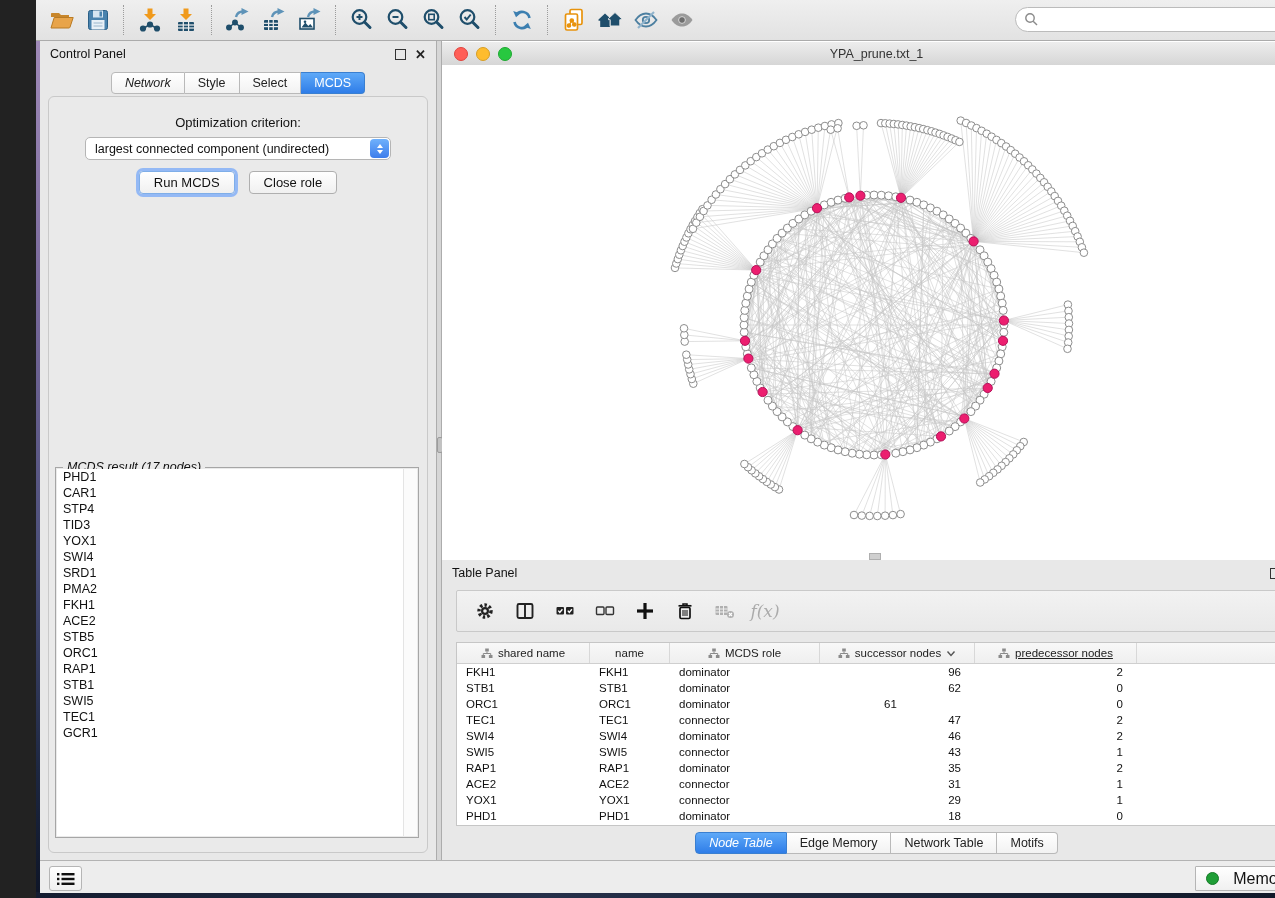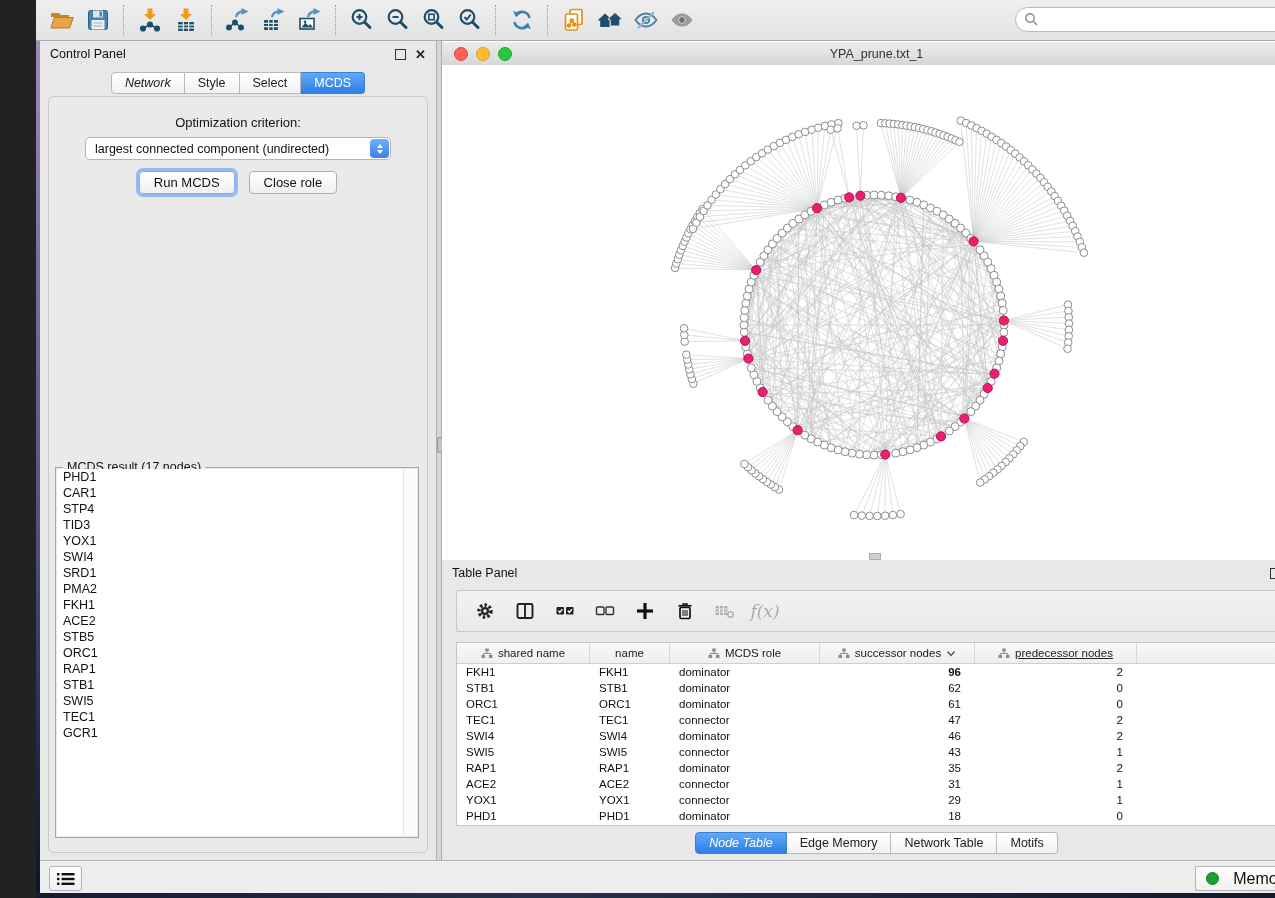--- a/index.html
+++ b/index.html
@@ -26,21 +26,21 @@
   .opt-label{position:absolute;top:18px;width:100%;text-align:center;font-size:13px;color:#111;}
   .dropdown{position:absolute;left:36px;right:36px;top:40px;height:23px;background:#fff;border:1px solid #B5B5B5;border-radius:5px;display:flex;align-items:center;font-size:12.5px;color:#111;padding-left:9px;box-sizing:border-box;}
   .stepper{position:absolute;right:1px;top:1px;bottom:1px;width:19px;border-radius:4px;background:linear-gradient(#6FB1FC,#3D7DEB);display:flex;flex-direction:column;align-items:center;justify-content:center;gap:2px;}
   .stepper i{width:0;height:0;border-left:3.5px solid transparent;border-right:3.5px solid transparent;}
   .stepper .up{border-bottom:4.5px solid #fff;}
   .stepper .dn{border-top:4.5px solid #fff;}
   .btn-row{position:absolute;top:74px;width:100%;display:flex;justify-content:center;gap:14px;}
   .btn{font-size:13px;background:linear-gradient(#FFF,#F0F0F0);border:1px solid #AFAFAF;border-radius:4px;padding:3px 14px;color:#111;}
   .btn.focused{box-shadow:0 0 0 3px rgba(77,144,254,.55);border-color:#7FAEE8;}
   .groupbox{position:absolute;left:6px;right:8px;top:370px;bottom:14px;border:1px solid #A6A6A6;}
-  .grouplegend{position:absolute;top:-8px;left:7px;background:#EAEAEA;padding:0 4px;font-size:12.5px;color:#111;}
+  .grouplegend{position:absolute;top:-8px;left:7px;background:#EAEAEA;padding:0 4px;font-size:12.5px;color:#111;font-style:italic;}
   .listbox{position:absolute;inset:1px;background:#fff;overflow:hidden;}
   .listbox .li{font-size:12.5px;height:16px;line-height:16px;padding-left:6px;color:#111;}
   .list-scroll{position:absolute;top:1px;bottom:1px;right:1px;width:13px;background:#FBFBFB;border-left:1px solid #E4E4E4;}
   
   .vdivider{position:absolute;left:400px;top:41px;width:6px;height:819px;background:#D6D6D6;border-left:1px solid #ACACAC;border-right:1px solid #ACACAC;box-sizing:border-box;}
   .vgrip{position:absolute;left:0;top:396px;width:6px;height:16px;background:#C2C2C2;border:1px solid #9c9c9c;box-sizing:border-box;border-radius:2px;}
   
   .netwin{position:absolute;left:406px;top:41px;width:869px;height:519px;background:#fff;}
   .nettitle{position:absolute;left:0;top:1px;right:0;height:23px;background:linear-gradient(#EDEDED,#D6D6D6);border-bottom:1px solid #ABABAB;display:flex;align-items:center;}
   .lights{display:flex;gap:8px;margin-left:12px;}
@@ -1183,35 +1183,35 @@
               <path d="M6 3.5v2M2.3 7V5.5h7.4V7" stroke="#8b8b8b" fill="none"></path>
             </svg>
             <span>predecessor nodes</span>
           </div>
         </div>
       <div id="tbl-body">
           <div class="tr">
             <div class="td" style="width: 133px;">FKH1</div>
             <div class="td" style="width: 80px;">FKH1</div>
             <div class="td" style="width: 150px;">dominator</div>
-            <div class="td num" style="width: 155px; font-weight: bold;">96</div>
+            <div class="td num" style="width: 155px;">96</div>
             <div class="td num" style="width: 162px;">2</div>
           </div>
           <div class="tr">
             <div class="td" style="width: 133px;">STB1</div>
             <div class="td" style="width: 80px;">STB1</div>
             <div class="td" style="width: 150px;">dominator</div>
             <div class="td num" style="width: 155px;">62</div>
             <div class="td num" style="width: 162px;">0</div>
           </div>
           <div class="tr">
             <div class="td" style="width: 133px;">ORC1</div>
             <div class="td" style="width: 80px;">ORC1</div>
             <div class="td" style="width: 150px;">dominator</div>
-            <div class="td num" style="width: 155px;">61</div>
+            <div class="td num" style="width: 155px; text-align: center;">61</div>
             <div class="td num" style="width: 162px;">0</div>
           </div>
           <div class="tr">
             <div class="td" style="width: 133px;">TEC1</div>
             <div class="td" style="width: 80px;">TEC1</div>
             <div class="td" style="width: 150px;">connector</div>
             <div class="td num" style="width: 155px;">47</div>
             <div class="td num" style="width: 162px;">2</div>
           </div>
           <div class="tr">

